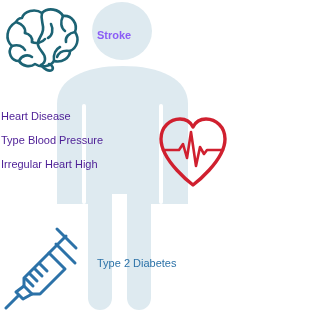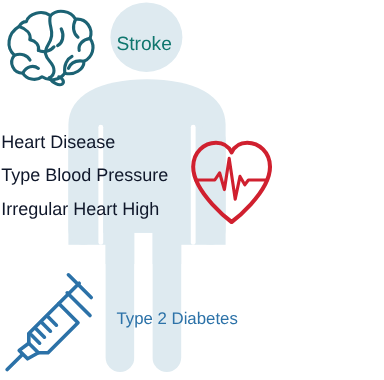--- a/index.html
+++ b/index.html
@@ -17,32 +17,32 @@
   
   .icon-brain{position:absolute;left:2px;top:4px;width:86px;height:72px;z-index:3;}
   .icon-heart{position:absolute;left:157px;top:114px;width:72px;height:76px;z-index:3;}
   .icon-syringe{position:absolute;left:4px;top:226px;width:82px;height:84px;z-index:3;}
 
   
   .label{position:absolute;z-index:4;white-space:nowrap;line-height:1;}
 
   .lbl-stroke{
     left:97px;top:30px;
-    font-size:16px;color:#0f766e;
+    font-size:11px;color:#8b5cf6;font-weight:bold;
   }
   .lbl-diabetes{
     left:97px;top:258px;
-    font-size:14px;color:#2C72A8;text-align:right;
+    font-size:11px;color:#2C72A8;text-align:right;
   }
   .red-list{
     position:absolute;left:1px;top:111px;z-index:4;
     display:flex;flex-direction:column;gap:13px;
   }
   .red-list .red-item{
-    font-size:15px;color:#0f172a;white-space:nowrap;line-height:1;
+    font-size:11px;color:#4c1d95;white-space:nowrap;line-height:1;
   }
 </style>
 </head>
 <body>
 
 <div class="stage">
 
   <svg class="layer silhouette" viewBox="0 0 230 317" aria-hidden="true">
     <g fill="#DEEAF0">
 

